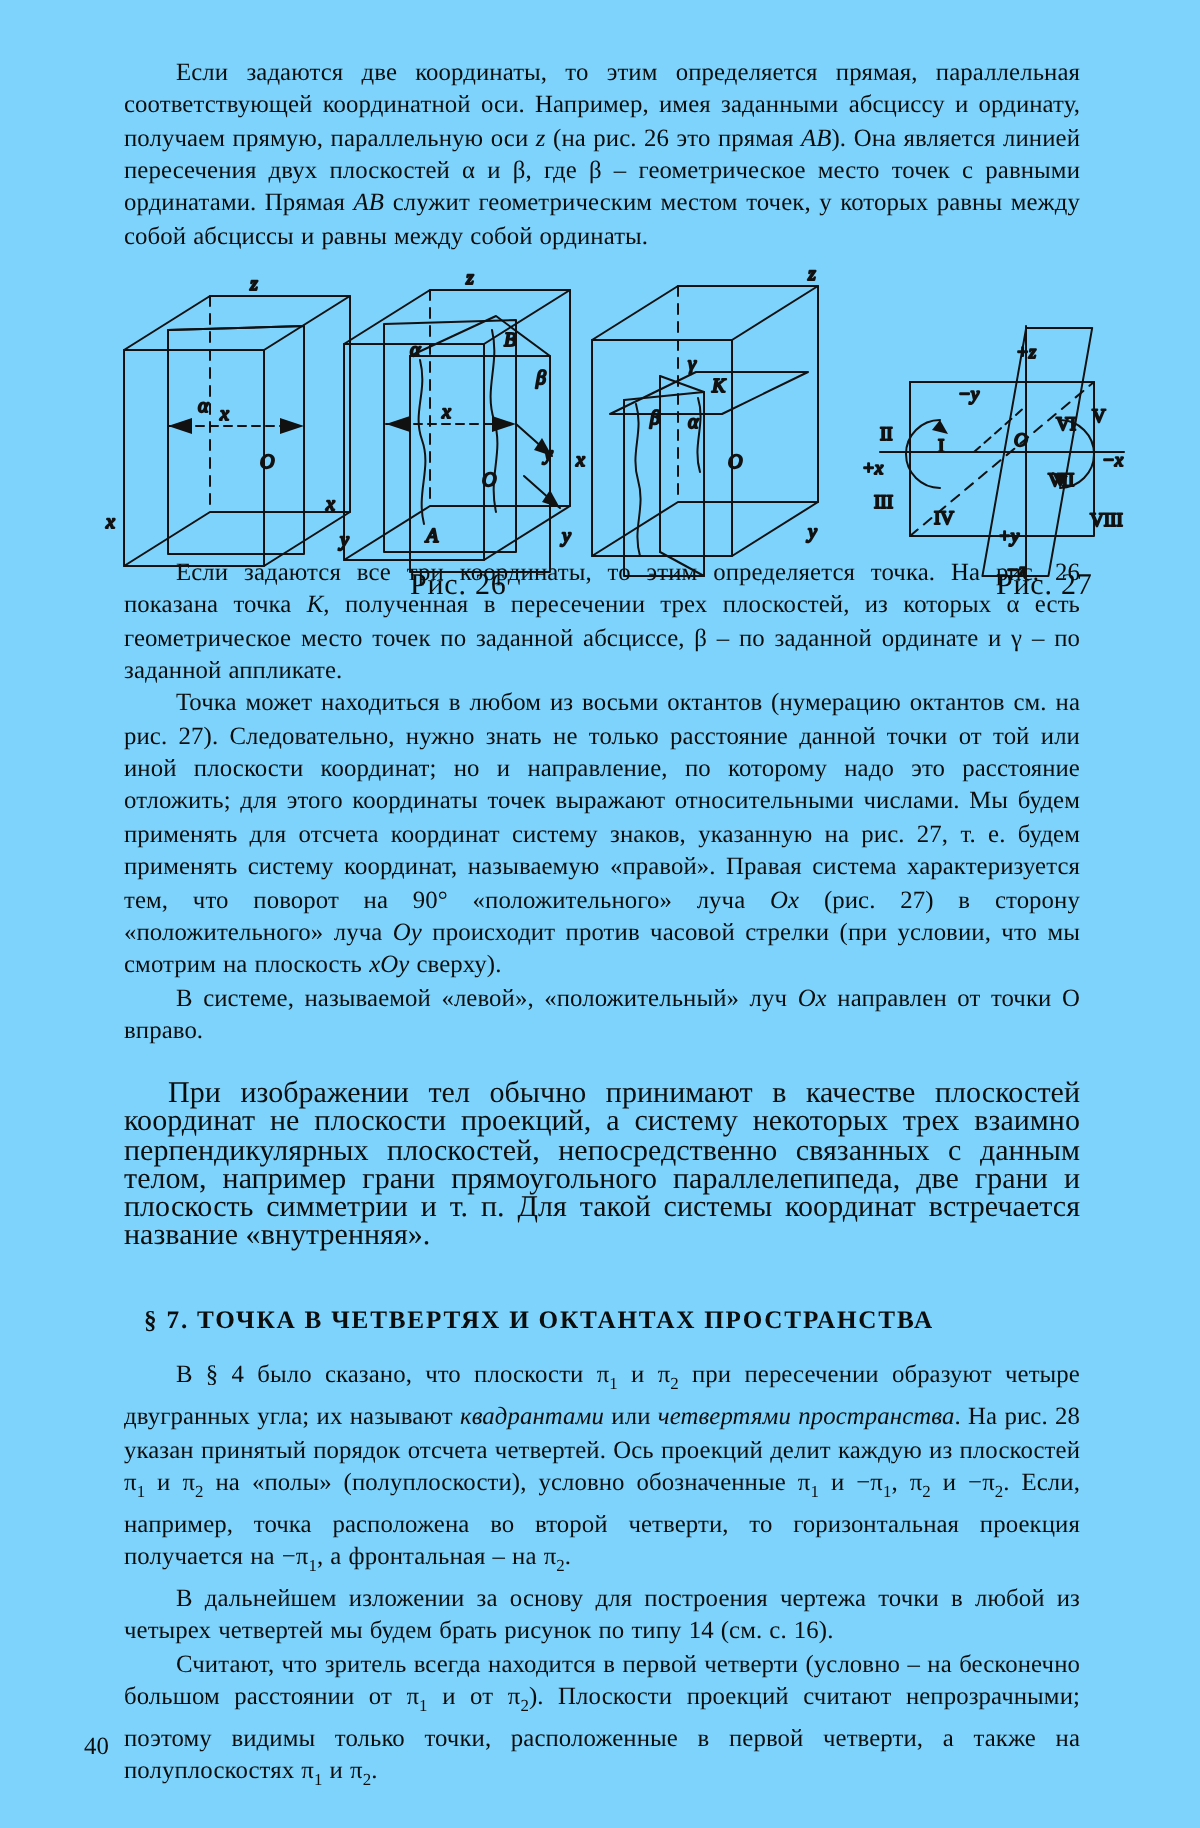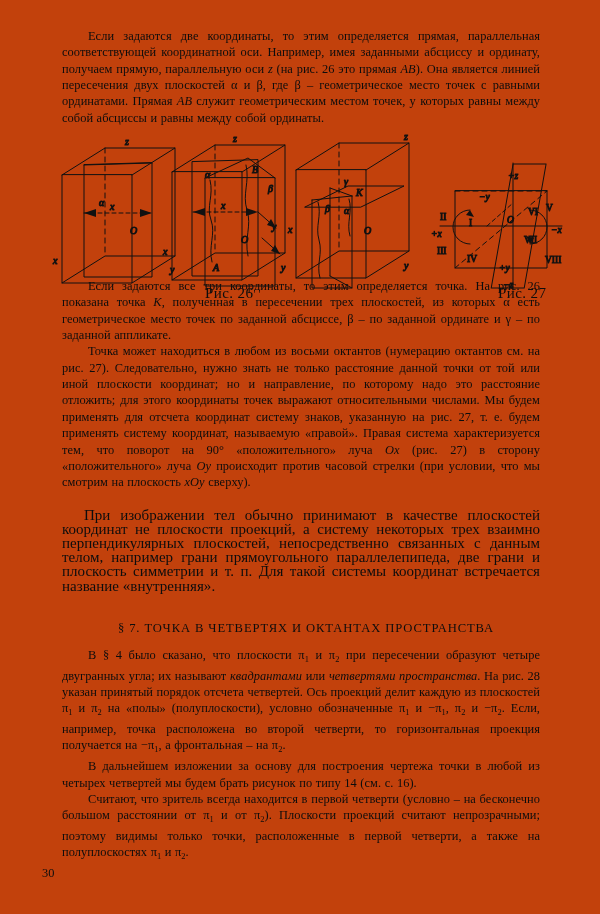--- a/index.html
+++ b/index.html
@@ -11,21 +11,21 @@
     width: 600px;
     height: 914px;
     position: relative;
     font-family: "Liberation Serif", "DejaVu Serif", serif;
     color: #0d0d0d;
     overflow: hidden;
   }
   .page {
     position: absolute;
     inset: 0;
-    background: #c2410c;
+    background: #7dd3fc;
   }
   .content {
     position: absolute;
     left: 62px;
     top: 28px;
     width: 478px;
   }
   p.body-text {
     margin: 0 0 0 0;
     font-size: 12.4px;
@@ -41,23 +41,23 @@
     line-height: 14.2px;
     text-align: justify;
     text-indent: 22px;
     letter-spacing: 0.02px;
   }
   .it { font-style: italic; }
   .gap-figures { height: 152px; }
   .section-title {
     margin: 0;
     font-size: 12.6px;
-    font-weight: normal;
+    font-weight: bold;
     letter-spacing: 0.9px;
-    text-align: center;
+    text-align: left;
     text-indent: 10px;
   }
   .figcaption {
     position: absolute;
     font-size: 15px;
     letter-spacing: 0.4px;
   }
   .page-number {
     position: absolute;
     left: 42px;
@@ -82,20 +82,21 @@
 <div class="page">
 
   <div class="content">
 
     <p class="body-text">Если задаются две координаты, то этим определяется прямая, параллельная соответствующей координатной оси. Например, имея заданными абсциссу и ординату, получаем прямую, параллельную оси <span class="it">z</span> (на рис. 26 это прямая <span class="it">AB</span>). Она является линией пересечения двух плоскостей α и β, где β – геометрическое место точек с равными ординатами. Прямая <span class="it">AB</span> служит геометрическим местом точек, у которых равны между собой абсциссы и равны между собой ординаты.</p>
 
     <div class="gap-figures"></div>
 
     <p class="body-text">Если задаются все три координаты, то этим определяется точка. На рис. 26 показана точка <span class="it">K</span>, полученная в пересечении трех плоскостей, из которых α есть геометрическое место точек по заданной абсциссе, β – по заданной ординате и γ – по заданной аппликате.</p>
     <p class="body-text">Точка может находиться в любом из восьми октантов (нумерацию октантов см. на рис. 27). Следовательно, нужно знать не только расстояние данной точки от той или иной плоскости координат; но и направление, по которому надо это расстояние отложить; для этого координаты точек выражают относительными числами. Мы будем применять для отсчета координат систему знаков, указанную на рис. 27, т. е. будем применять систему координат, называемую «правой». Правая система характеризуется тем, что поворот на 90° «положительного» луча <span class="it">Ox</span> (рис. 27) в сторону «положительного» луча <span class="it">Oy</span> происходит против часовой стрелки (при условии, что мы смотрим на плоскость <span class="it">xOy</span> сверху).</p>
+    <p class="body-text">В системе, называемой «левой», «положительный» луч <span class="it">Ox</span> направлен от точки O вправо.</p>
 
     <div class="spacer-md"></div>
 
     <div class="small-block">
       <p>При изображении тел обычно принимают в качестве плоскостей координат не плоскости проекций, а систему некоторых трех взаимно перпендикулярных плоскостей, непосредственно связанных с данным телом, например грани прямоугольного параллелепипеда, две грани и плоскость симметрии и т. п. Для такой системы координат встречается название «внутренняя».</p>
     </div>
 
     <div class="spacer-md"></div>
     <div class="spacer-sm"></div>
 
@@ -231,15 +232,15 @@
       <text x="524" y="243" font-size="9.5" fill="#111" font-family="'Liberation Serif',serif">VII</text>
       <text x="545" y="263" font-size="9.5" fill="#111" font-family="'Liberation Serif',serif">VIII</text>
       <text x="499" y="271" font-size="9.5" font-style="italic" fill="#111" font-family="'Liberation Serif',serif">+y</text>
       <text x="503" y="288" font-size="9.5" font-style="italic" fill="#111" font-family="'Liberation Serif',serif">−z</text>
     </g>
   </svg>
 
   <div class="figcaption" style="left:205px; top:285px;">Рис. 26</div>
   <div class="figcaption" style="left:484px; top:285px;margin-left:14px;">Рис. 27</div>
 
-  <div class="page-number">30</div>
+  <div class="page-number">40</div>
 
 </div>
 
 </body></html>

